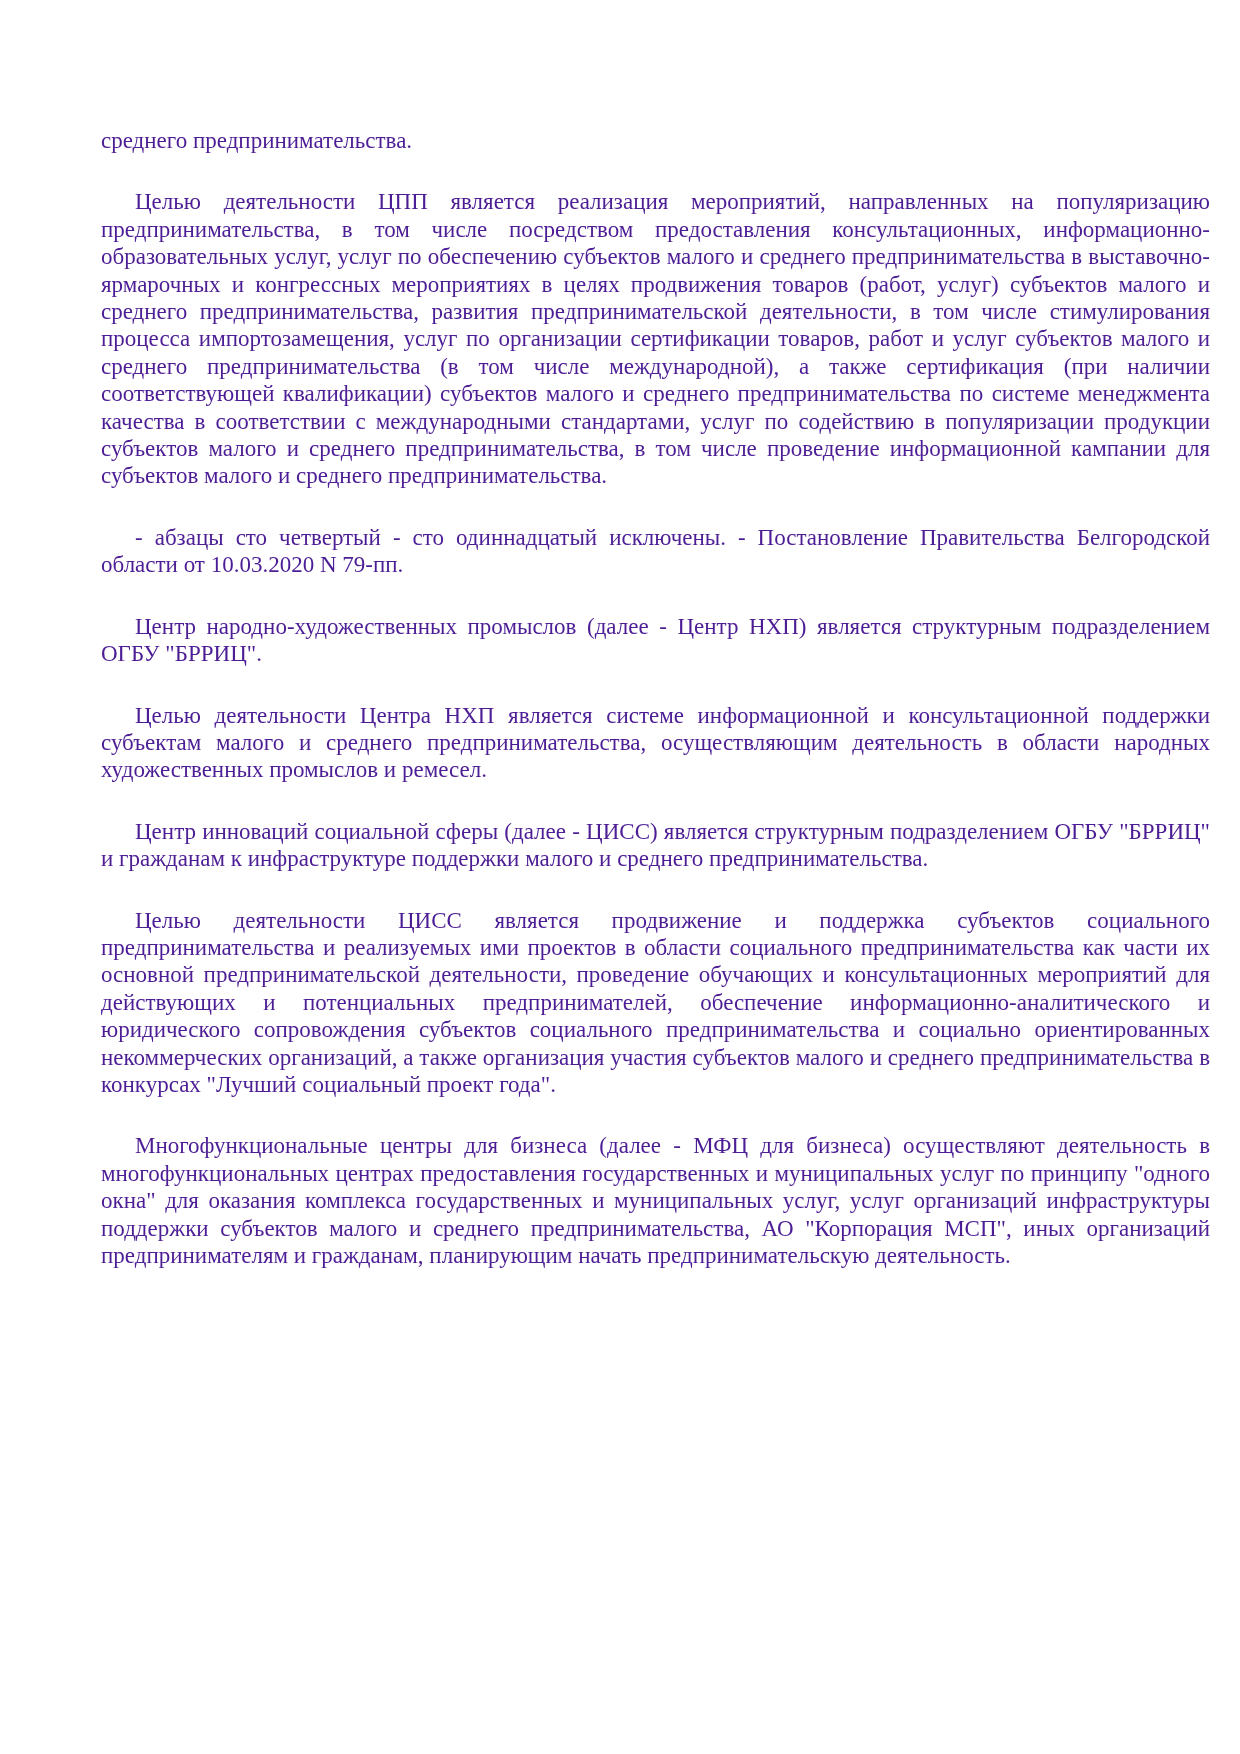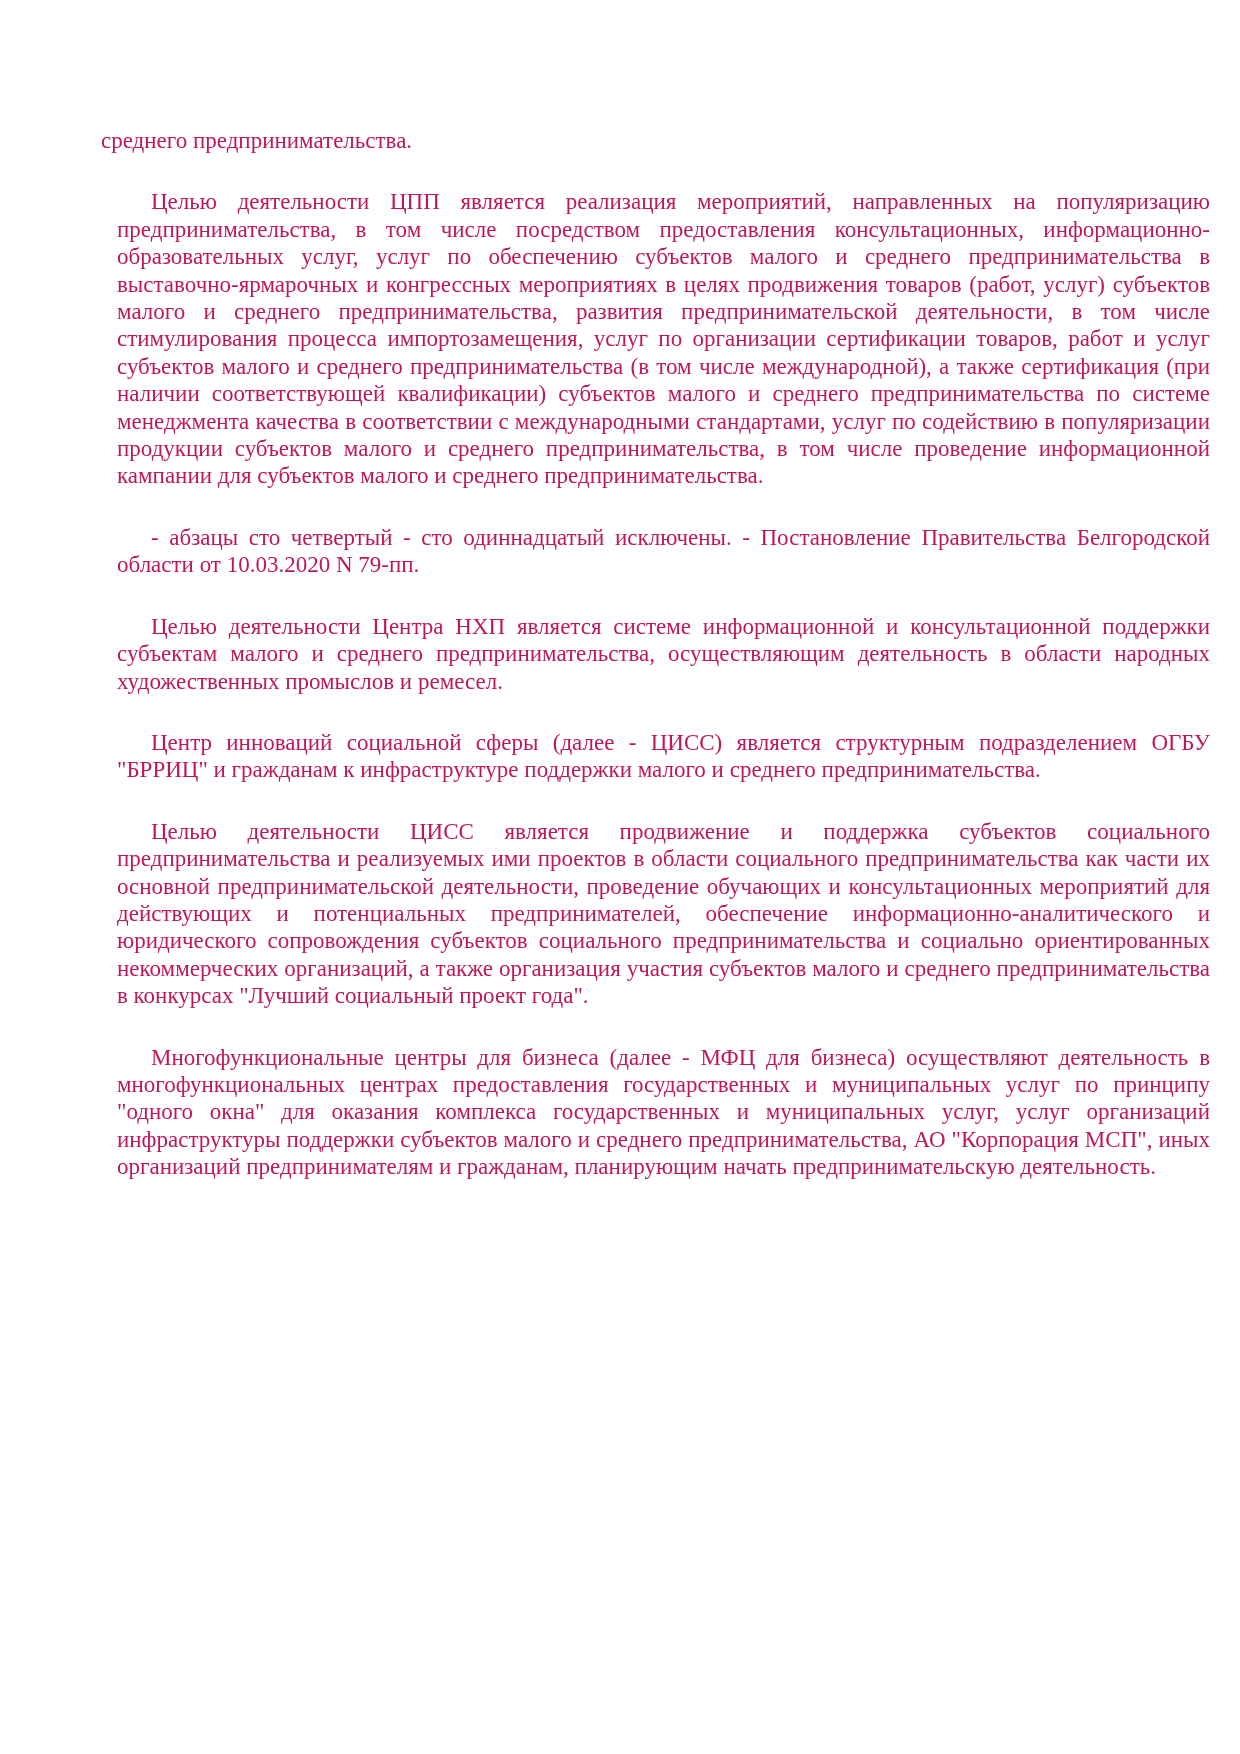--- a/index.html
+++ b/index.html
@@ -5,50 +5,50 @@
   html, body {
     margin: 0;
     padding: 0;
     background: #ffffff;
   }
   .page {
     box-sizing: border-box;
     width: 1240px;
     height: 1754px;
     background: #ffffff;
-    color: #be185d;
+    color: #4c1d95;
     padding: 127px 30px 40px 101px;
     font-family: "Liberation Serif", "DejaVu Serif", serif;
     font-size: 23px;
     line-height: 27.4px;
     overflow: hidden;
   }
   .page p {
     margin: 0;
     text-align: justify;
   }
   .page p.gap {
     margin-top: 34px;
-    margin-left: 16px;
   }
   .page p.indent {
     text-indent: 34px;
   }
 </style>
 </head>
 <body>
 
 <div class="page">
   <p class="continuation">среднего предпринимательства.</p>
 
   <p class="gap indent">Целью деятельности ЦПП является реализация мероприятий, направленных на популяризацию предпринимательства, в том числе посредством предоставления консультационных, информационно-образовательных услуг, услуг по обеспечению субъектов малого и среднего предпринимательства в выставочно-ярмарочных и конгрессных мероприятиях в целях продвижения товаров (работ, услуг) субъектов малого и среднего предпринимательства, развития предпринимательской деятельности, в том числе стимулирования процесса импортозамещения, услуг по организации сертификации товаров, работ и услуг субъектов малого и среднего предпринимательства (в том числе международной), а также сертификация (при наличии соответствующей квалификации) субъектов малого и среднего предпринимательства по системе менеджмента качества в соответствии с международными стандартами, услуг по содействию в популяризации продукции субъектов малого и среднего предпринимательства, в том числе проведение информационной кампании для субъектов малого и среднего предпринимательства.</p>
 
 
   <p class="gap indent">- абзацы сто четвертый - сто одиннадцатый исключены. - Постановление Правительства Белгородской области от 10.03.2020 N 79-пп.</p>
 
+  <p class="gap indent">Центр народно-художественных промыслов (далее - Центр НХП) является структурным подразделением ОГБУ "БРРИЦ".</p>
 
   <p class="gap indent">Целью деятельности Центра НХП является системе информационной и консультационной поддержки субъектам малого и среднего предпринимательства, осуществляющим деятельность в области народных художественных промыслов и ремесел.</p>
 
   <p class="gap indent">Центр инноваций социальной сферы (далее - ЦИСС) является структурным подразделением ОГБУ "БРРИЦ" и гражданам к инфраструктуре поддержки малого и среднего предпринимательства.</p>
 
   <p class="gap indent">Целью деятельности ЦИСС является продвижение и поддержка субъектов социального предпринимательства и реализуемых ими проектов в области социального предпринимательства как части их основной предпринимательской деятельности, проведение обучающих и консультационных мероприятий для действующих и потенциальных предпринимателей, обеспечение информационно-аналитического и юридического сопровождения субъектов социального предпринимательства и социально ориентированных некоммерческих организаций, а также организация участия субъектов малого и среднего предпринимательства в конкурсах "Лучший социальный проект года".</p>
 
   <p class="gap indent">Многофункциональные центры для бизнеса (далее - МФЦ для бизнеса) осуществляют деятельность в многофункциональных центрах предоставления государственных и муниципальных услуг по принципу "одного окна" для оказания комплекса государственных и муниципальных услуг, услуг организаций инфраструктуры поддержки субъектов малого и среднего предпринимательства, АО "Корпорация МСП", иных организаций предпринимателям и гражданам, планирующим начать предпринимательскую деятельность.</p>
 
 </div>

